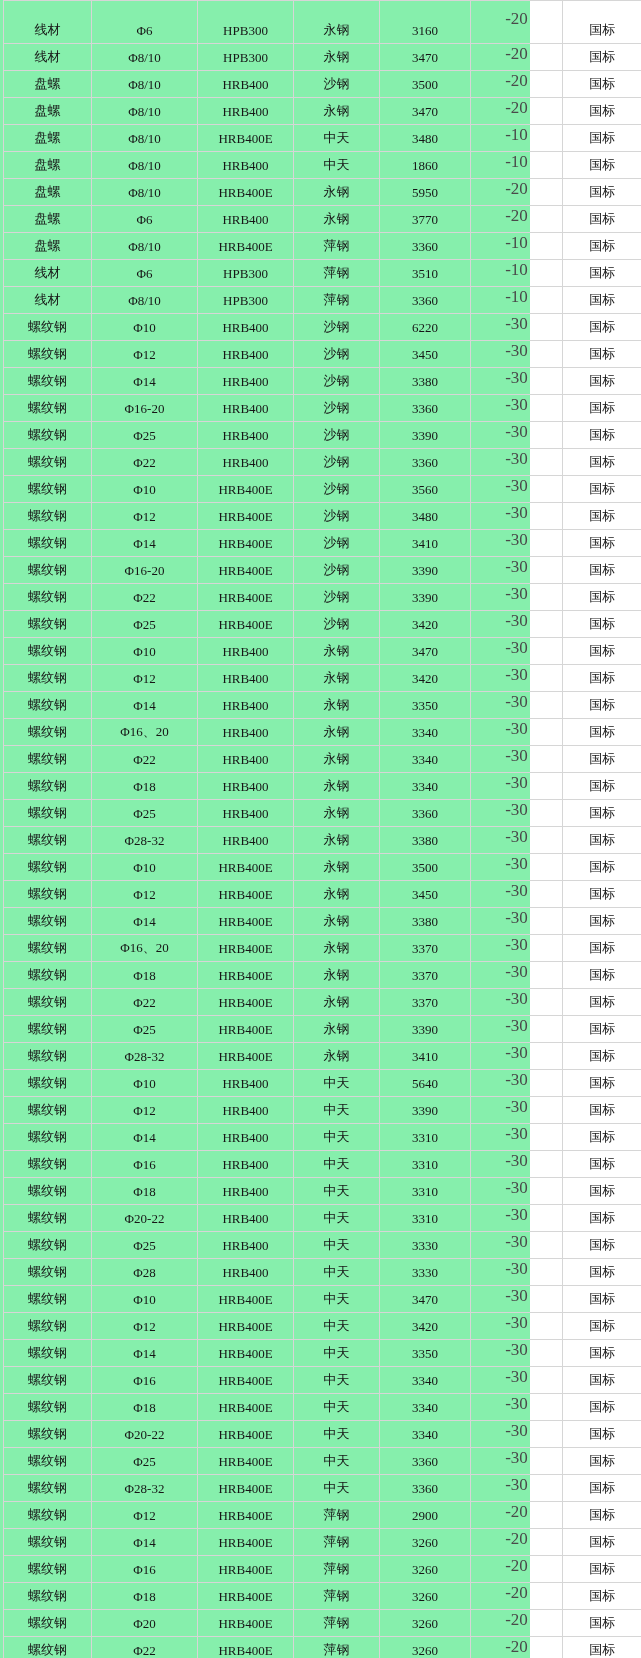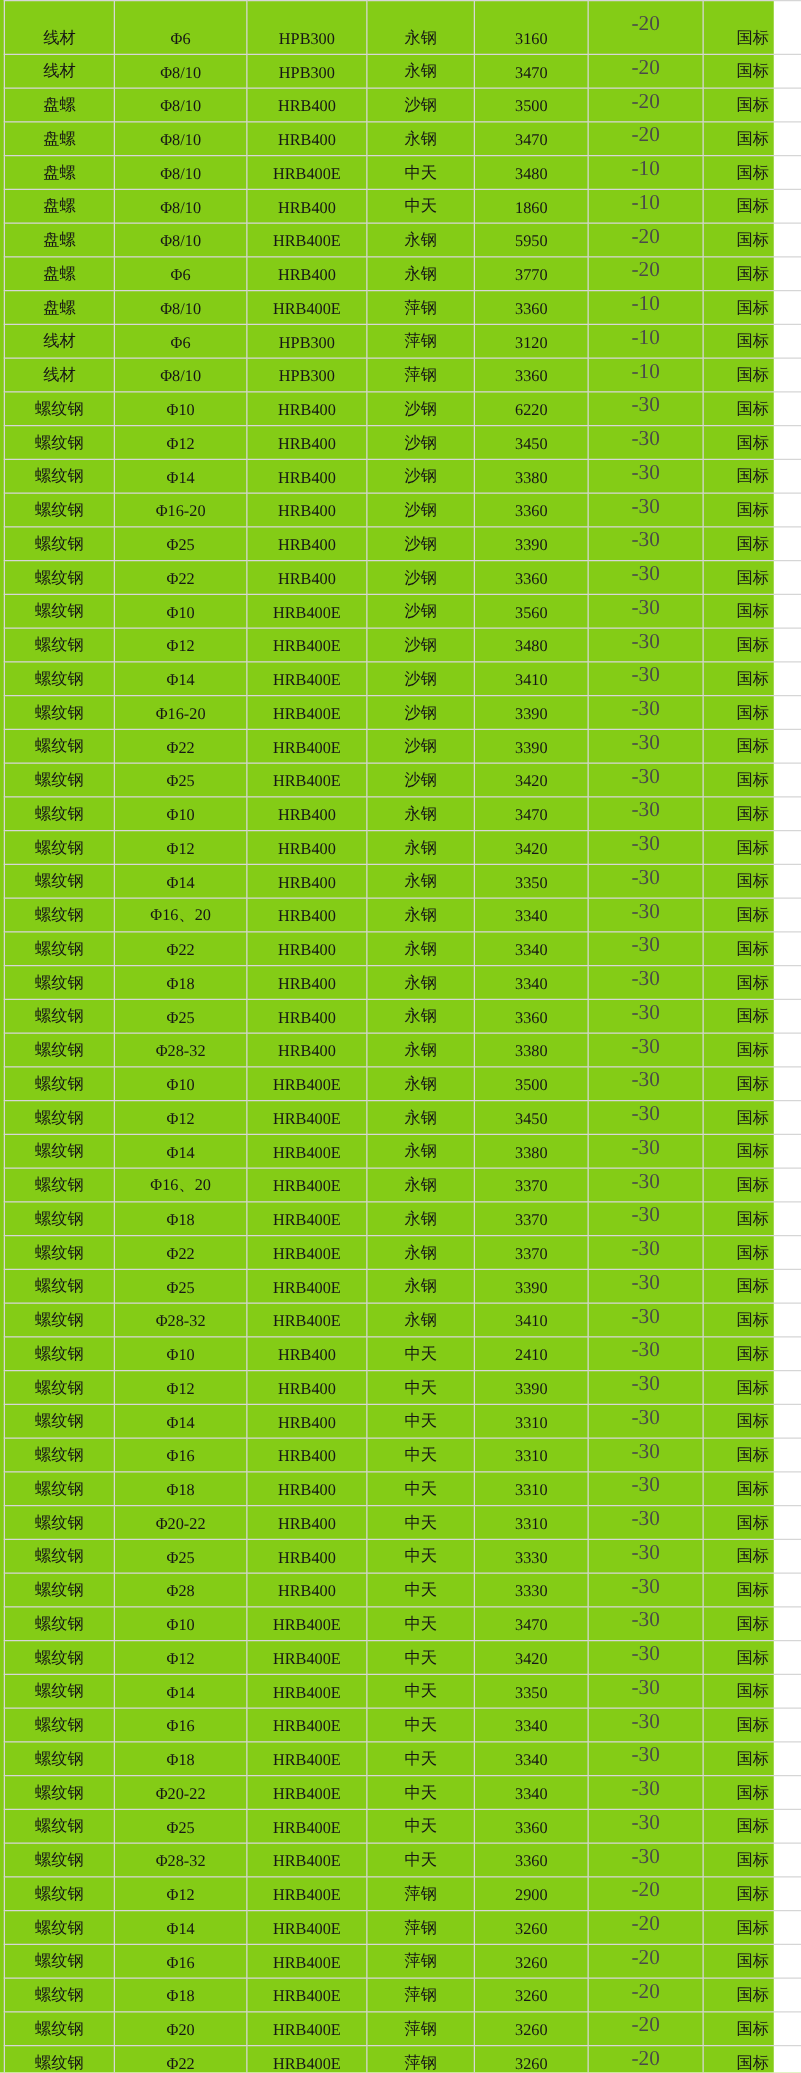--- a/index.html
+++ b/index.html
@@ -8,23 +8,23 @@
     background: #ffffff;
   }
   body {
     width: 641px;
     height: 1658px;
     overflow: hidden;
     font-family: "Liberation Serif", "DejaVu Serif", serif;
   }
   .sheet {
     position: relative;
-    width: 619px;
+    width: 530px;
     height: 1658px;
-    background: #84cc16;
+    background: #86efac;
   }
   table.price-table {
     border-collapse: collapse;
     table-layout: fixed;
     margin-left: 3px;
     width: 638px;
   }
   table.price-table td {
     border: 1px solid #d6d6d6;
     text-align: center;
@@ -154,21 +154,21 @@
           <td class="cell-mill">萍钢</td>
           <td class="cell-price">3360</td>
           <td class="cell-change">-10</td>
           <td class="cell-standard">国标</td>
         </tr>
         <tr>
           <td class="cell-product-type">线材</td>
           <td class="cell-spec">Φ6</td>
           <td class="cell-grade">HPB300</td>
           <td class="cell-mill">萍钢</td>
-          <td class="cell-price">3120</td>
+          <td class="cell-price">3510</td>
           <td class="cell-change">-10</td>
           <td class="cell-standard">国标</td>
         </tr>
         <tr>
           <td class="cell-product-type">线材</td>
           <td class="cell-spec">Φ8/10</td>
           <td class="cell-grade">HPB300</td>
           <td class="cell-mill">萍钢</td>
           <td class="cell-price">3360</td>
           <td class="cell-change">-10</td>
@@ -424,21 +424,21 @@
           <td class="cell-mill">永钢</td>
           <td class="cell-price">3410</td>
           <td class="cell-change">-30</td>
           <td class="cell-standard">国标</td>
         </tr>
         <tr>
           <td class="cell-product-type">螺纹钢</td>
           <td class="cell-spec">Φ10</td>
           <td class="cell-grade">HRB400</td>
           <td class="cell-mill">中天</td>
-          <td class="cell-price">2410</td>
+          <td class="cell-price">5640</td>
           <td class="cell-change">-30</td>
           <td class="cell-standard">国标</td>
         </tr>
         <tr>
           <td class="cell-product-type">螺纹钢</td>
           <td class="cell-spec">Φ12</td>
           <td class="cell-grade">HRB400</td>
           <td class="cell-mill">中天</td>
           <td class="cell-price">3390</td>
           <td class="cell-change">-30</td>

